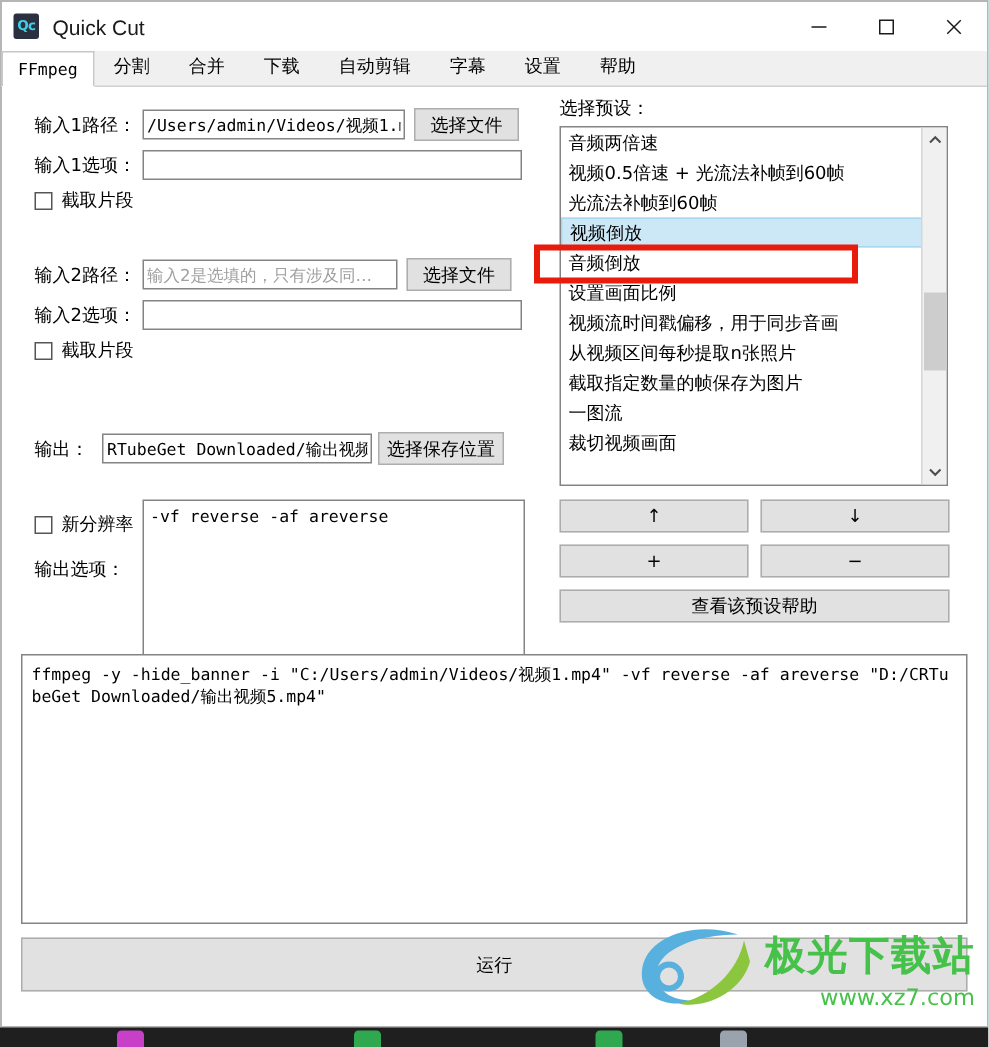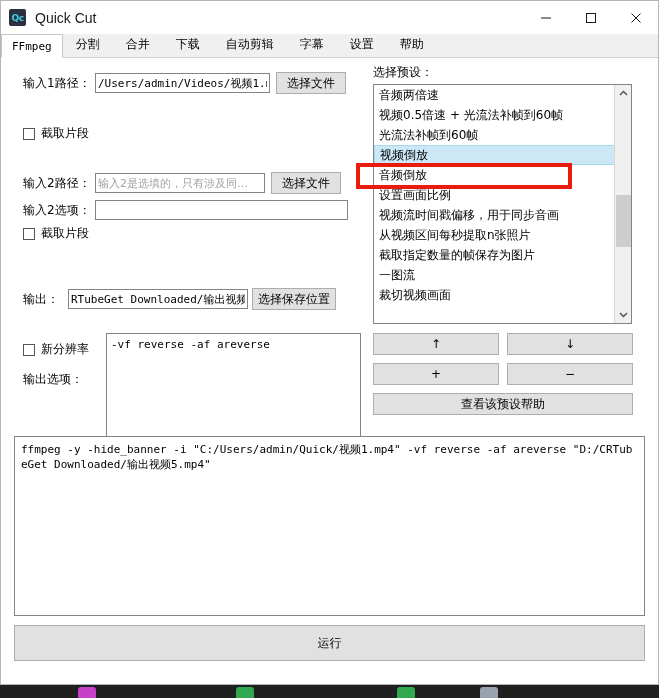--- a/index.html
+++ b/index.html
@@ -353,20 +353,24 @@
   <div class="content">
 
     <div class="form">
 
       <div class="row" style="left:22px; top:14px;">
         <span class="lbl" style="width:72px;">输入1路径：</span>
         <input class="txt" style="width: 175px;" value="/Users/admin/Videos/视频1.mp4">
         <button class="btn" style="width:70px;height:22px;margin-left:6px;">选择文件</button>
       </div>
 
+      <div class="row" style="left:22px; top:42px;">
+        <span class="lbl" style="width:72px;">输入1选项：</span>
+        <input class="txt" style="width: 253px;" value="">
+      </div>
 
       <div class="row cb-wrap" style="left:22px; top:67px;">
         <span class="cb"></span>
         <span class="lbl">截取片段</span>
       </div>
 
       <div class="row" style="left:22px; top:114px;">
         <span class="lbl" style="width:72px;">输入2路径：</span>
         <input class="txt" style="width: 170px;" placeholder="输入2是选填的，只有涉及同…">
         <button class="btn" style="width:70px;height:22px;margin-left:6px;">选择文件</button>
@@ -388,21 +392,21 @@
         <button class="btn" style="width:84px;height:22px;margin-left:4px;">选择保存位置</button>
       </div>
 
       <div class="row cb-wrap" style="left:22px; top:237px;margin-top:46px;">
         <span class="cb"></span>
         <span class="lbl">新分辨率</span>
       </div>
 
       <div class="row" style="left:22px; top:275px; align-items:flex-start;">
         <span class="lbl" style="width:72px; margin-top:38px;">输出选项：</span>
-        <textarea class="ta" style="width: 255px; height: 113px; margin-left: 11px;">-vf reverse -af areverse</textarea>
+        <textarea class="ta" style="width: 255px; height: 113px;">-vf reverse -af areverse</textarea>
       </div>
     </div>
 
     <div class="preset-panel">
       <div class="preset-title">选择预设：</div>
 
       <div class="listbox">
         <div class="list-inner">
           <div class="litem">音频两倍速</div>
           <div class="litem">视频0.5倍速 + 光流法补帧到60帧</div>
@@ -435,24 +439,33 @@
       <button class="pbtn" style="left:0px; top:275px; width:126px;">↑</button>
       <button class="pbtn" style="left:134px; top:275px; width:126px;">↓</button>
       <button class="pbtn" style="left:0px; top:305px; width:126px;">+</button>
       <button class="pbtn" style="left:134px; top:305px; width:126px;">−</button>
       <button class="pbtn" style="left:0px; top:335px; width:260px;">查看该预设帮助</button>
     </div>
 
     <div style="position:absolute; left:-17px; top:105px; width:216px; height:26px;
                 border:4px solid #e81b0c; box-sizing:border-box; margin-left:372px;"></div>
 
-    <div class="cmdbox">ffmpeg -y -hide_banner -i "C:/Users/admin/Quick/视频1.mp4" -vf reverse -af areverse "D:/CRTubeGet Downloaded/输出视频5.mp4"</div>
+    <div class="cmdbox">ffmpeg -y -hide_banner -i "C:/Users/admin/Videos/视频1.mp4" -vf reverse -af areverse "D:/CRTubeGet Downloaded/输出视频5.mp4"</div>
 
     <button class="runbtn">运行</button>
 
+    <div class="watermark">
+      <svg class="wm-swoosh" width="82" height="56" viewBox="0 0 82 56">
+        <path d="M70 6 C40 -4 8 8 6 30 C4 48 24 56 40 50 C24 50 14 42 16 30 C18 16 42 6 70 6 Z" fill="#58b0de"></path>
+        <path d="M74 10 C70 30 52 48 30 52 C46 56 72 46 78 24 Z" fill="#8cc63f"></path>
+        <circle cx="24" cy="34" r="8" fill="none" stroke="#58b0de" stroke-width="4"></circle>
+      </svg>
+      <div class="wm-text">极光下载站</div>
+      <div class="wm-url">www.xz7.com</div>
+    </div>
 
   </div>
 </div>
 
 <div class="taskbar">
   <div class="tb-icon" style="left:78px; background:#c840c8;"></div>
   <div class="tb-icon" style="left:236px; background:#2fa84f;"></div>
   <div class="tb-icon" style="left:397px; background:#2fa84f;"></div>
   <div class="tb-icon" style="left:480px; background:#9aa3ad;"></div>
 </div>

